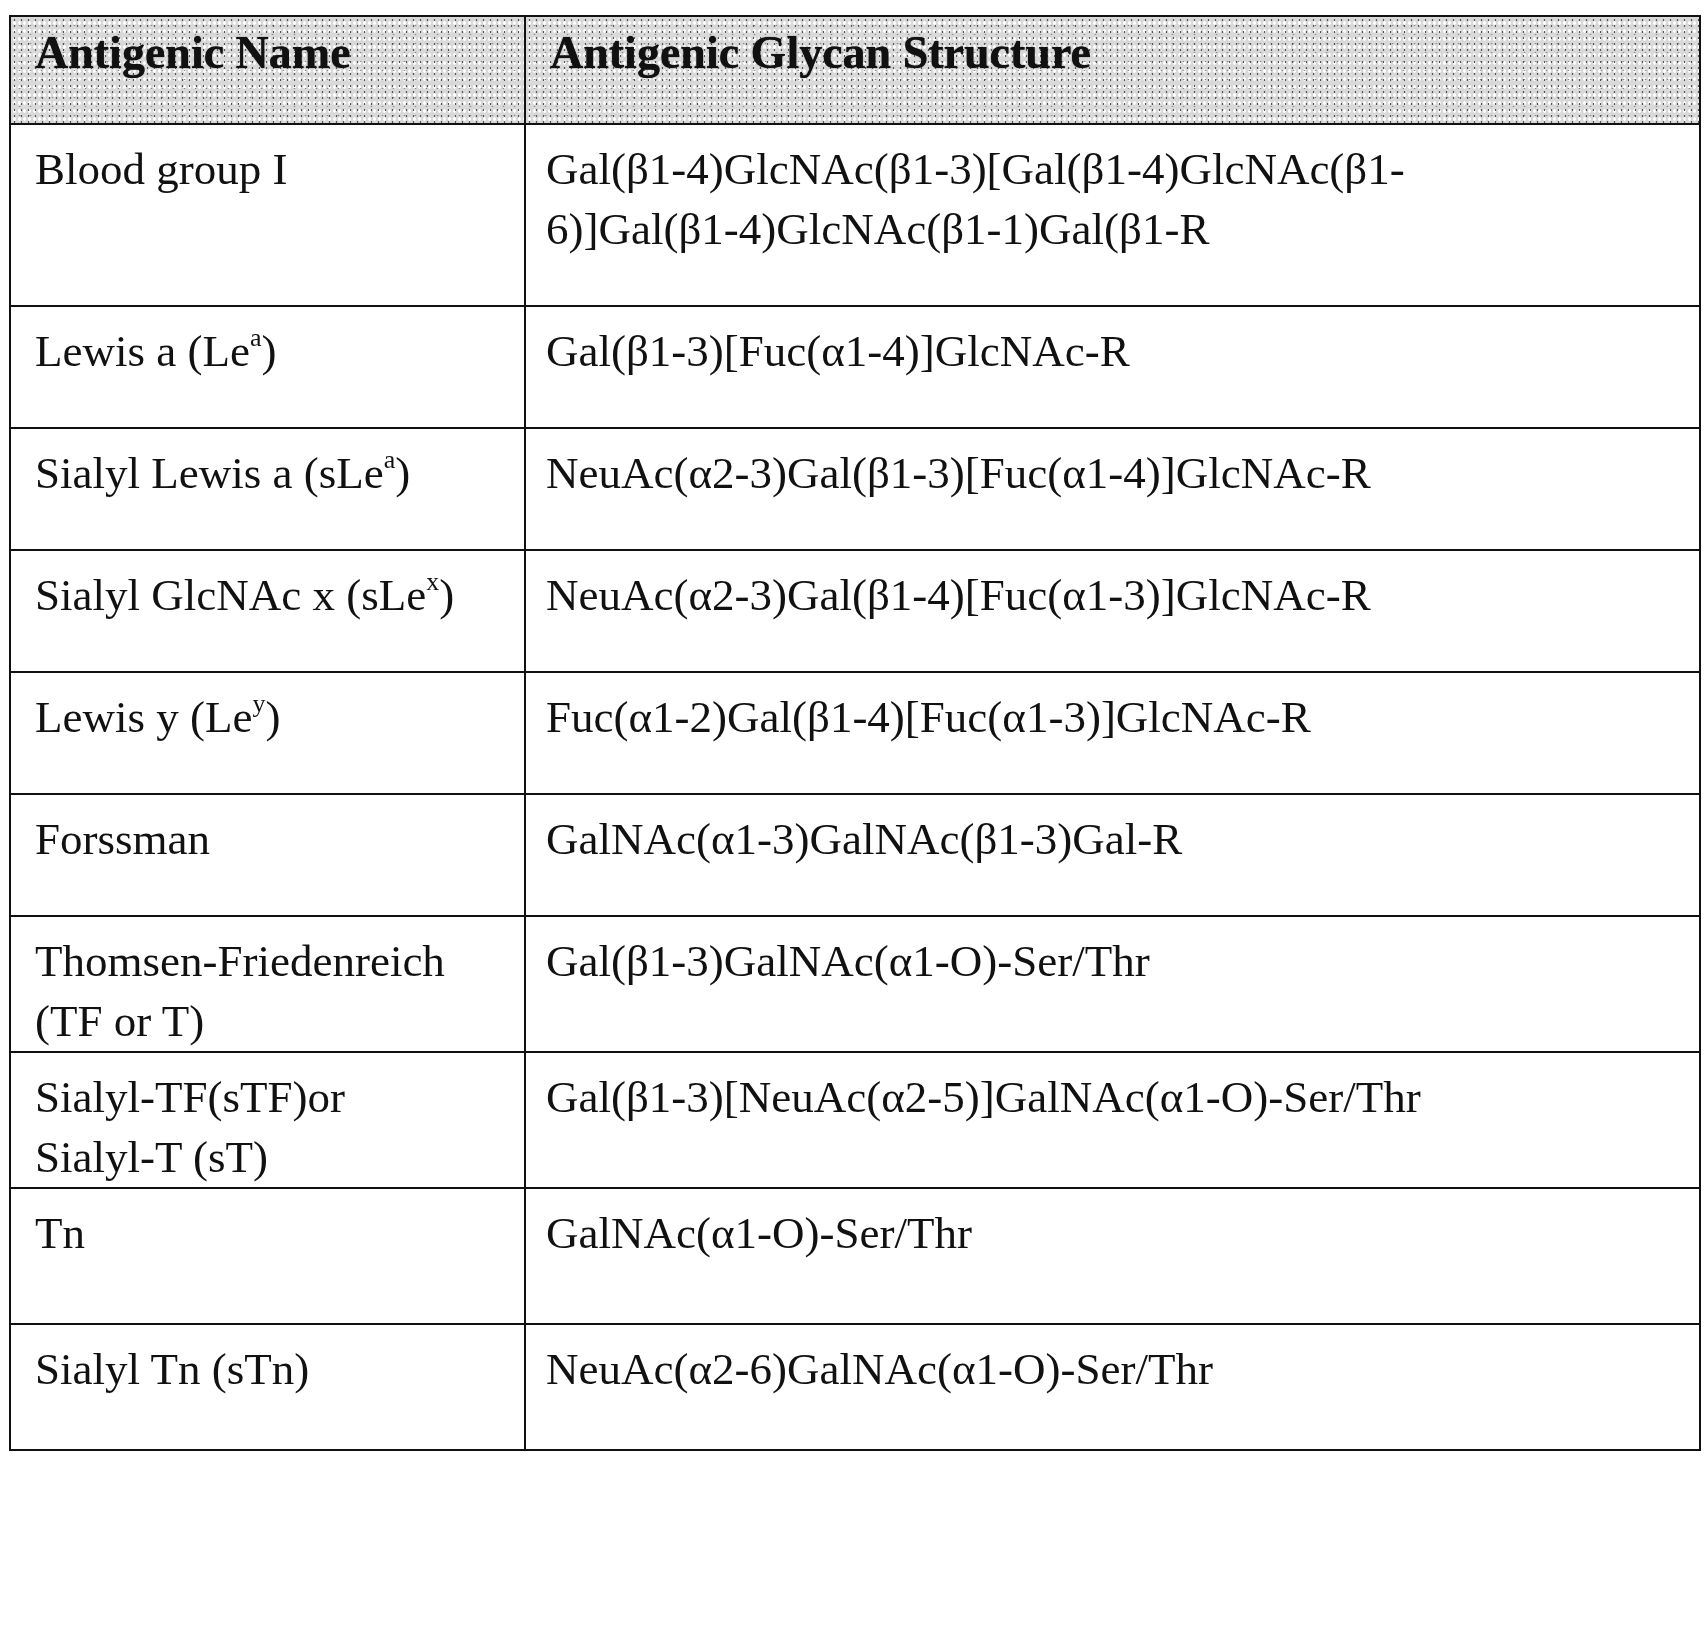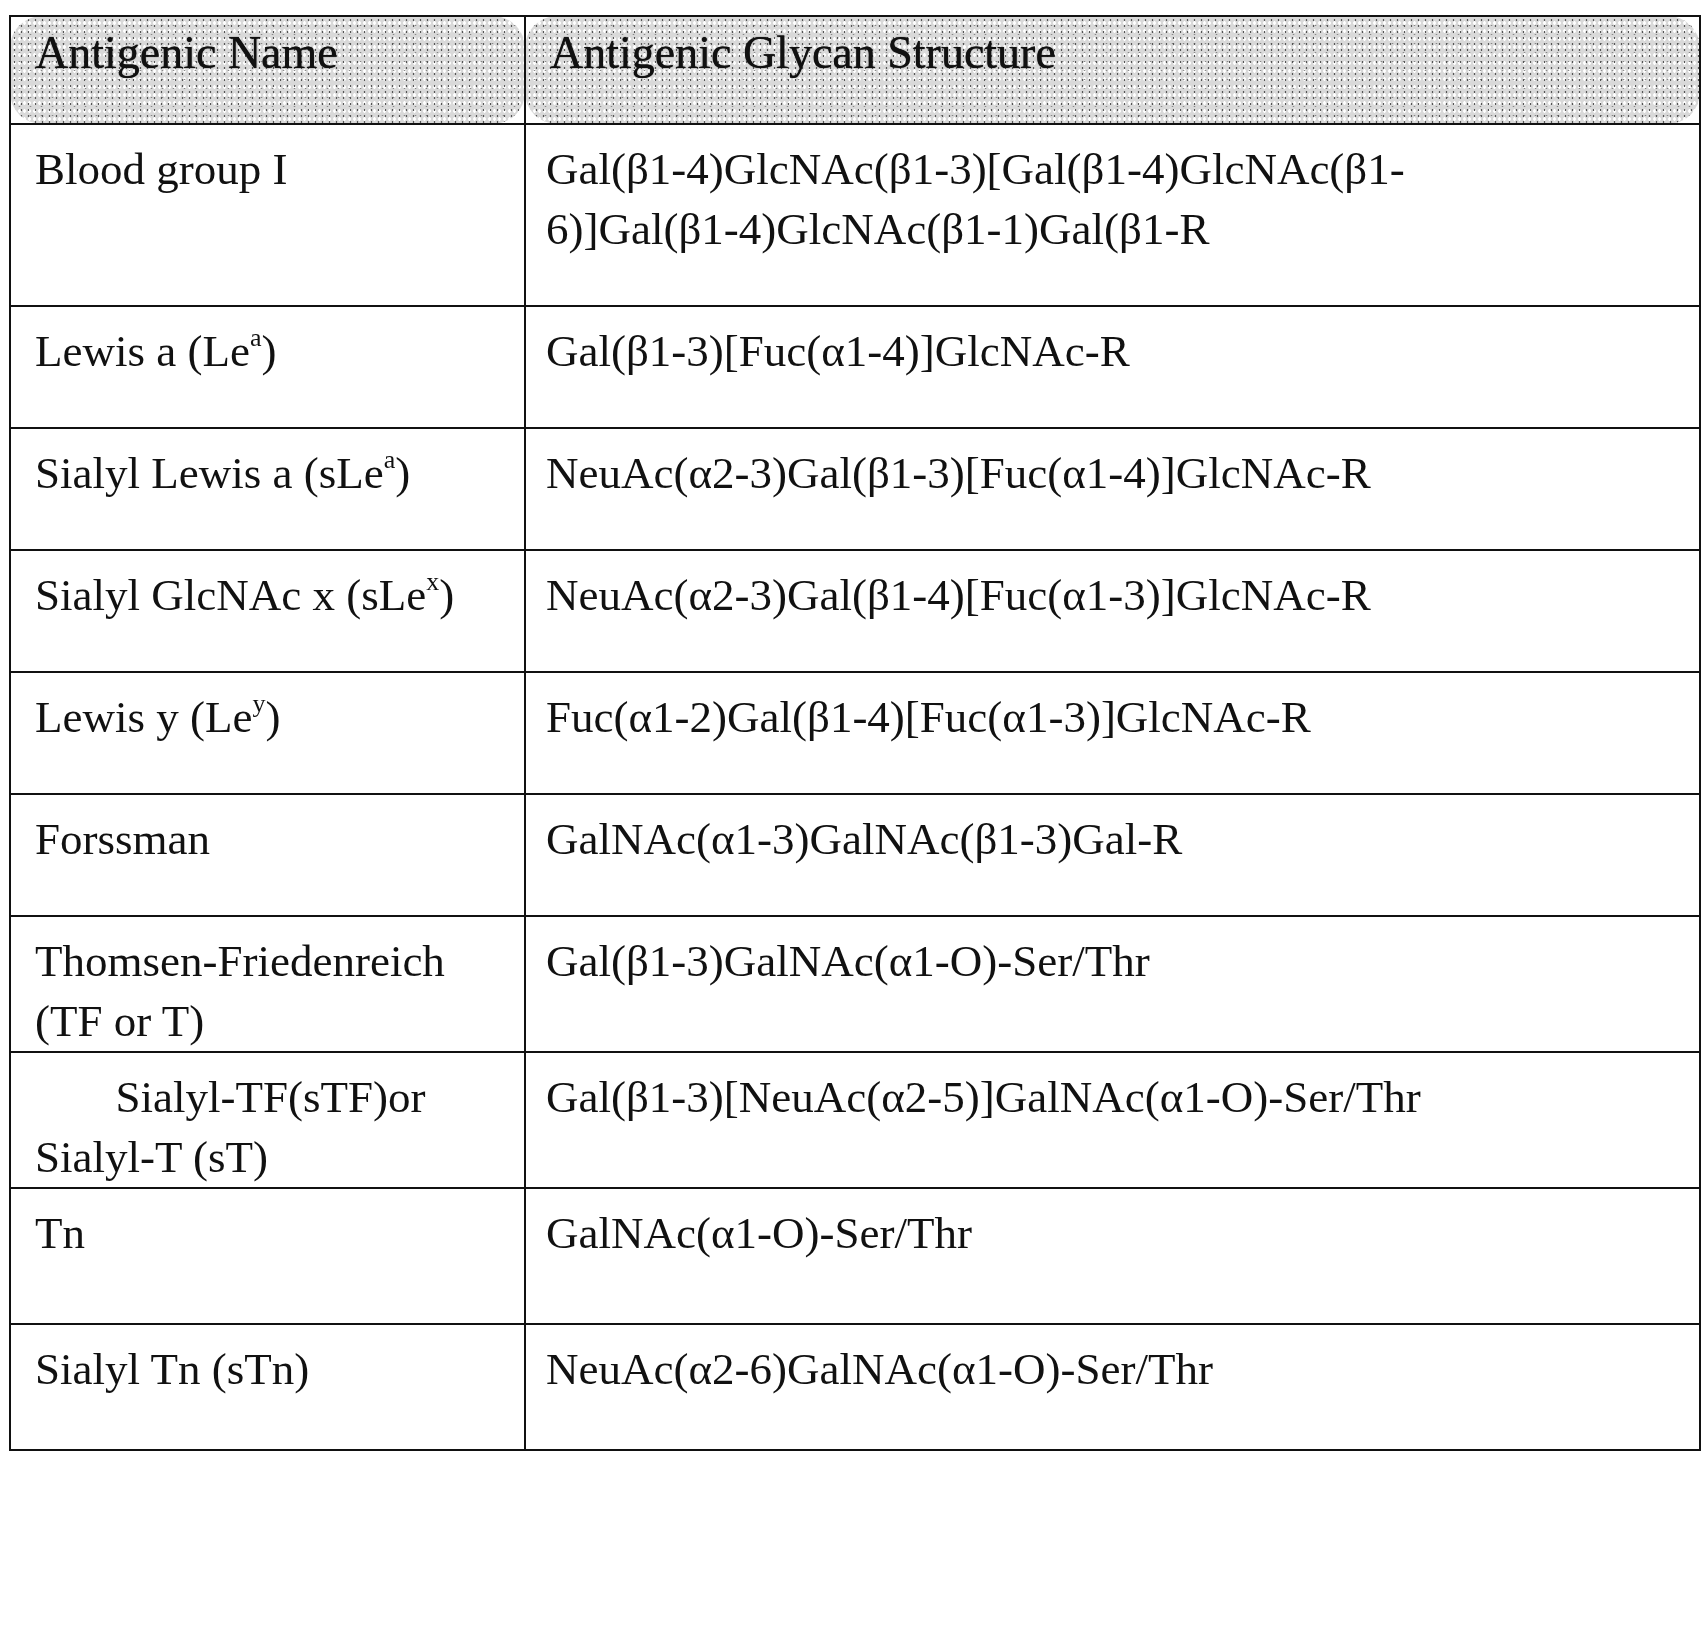--- a/index.html
+++ b/index.html
@@ -10,39 +10,38 @@
     border-collapse: collapse; table-layout: fixed;
   }
   table.glycan col.c1 { width: 515px; }
   table.glycan col.c2 { width: 1175px; }
   table.glycan th, table.glycan td {
     border: 2px solid #111; vertical-align: top; text-align: left;
     padding: 14px 18px 0 24px; font-size: 45px; line-height: 60px;
     font-weight: normal;
   }
   table.glycan th {
-    height: 100px; padding-top: 6px; font-weight: normal; font-size: 46px;
+    height: 100px; padding-top: 6px; font-weight: bold; font-size: 46px;
     background-color: #d9d9d9;
     background-image:
       radial-gradient(#555 0.8px, transparent 1.2px),
       radial-gradient(#888 0.7px, transparent 1.1px),
       radial-gradient(#fff 1px, transparent 1.5px);
     background-size: 7px 6px, 11px 9px, 5px 8px;
     background-position: 0 0, 3px 4px, 1px 2px;
     text-shadow: 0 0 1px #000;
-    border-radius: 32px;
   }
   table.glycan td.struct { padding-left: 20px; }
   sup { font-size: 26px; line-height: 0; position: relative; top: -4px; }
   tr.r-std td { height: 106px; }
   tr.r-first td { height: 166px; }
   tr.r-two td { height: 106px; }
   tr.r-tn td { height: 120px; margin-left: 48px; }
   tr.r-last td { height: 110px; }
-  .spread { display: flex; justify-content: center; }
+  .spread { display: flex; justify-content: flex-start; }
 </style>
 </head>
 <body>
 
 <table class="glycan">
   <colgroup>
       <col class="c1">
       <col class="c2">
     </colgroup>
   <thead>

